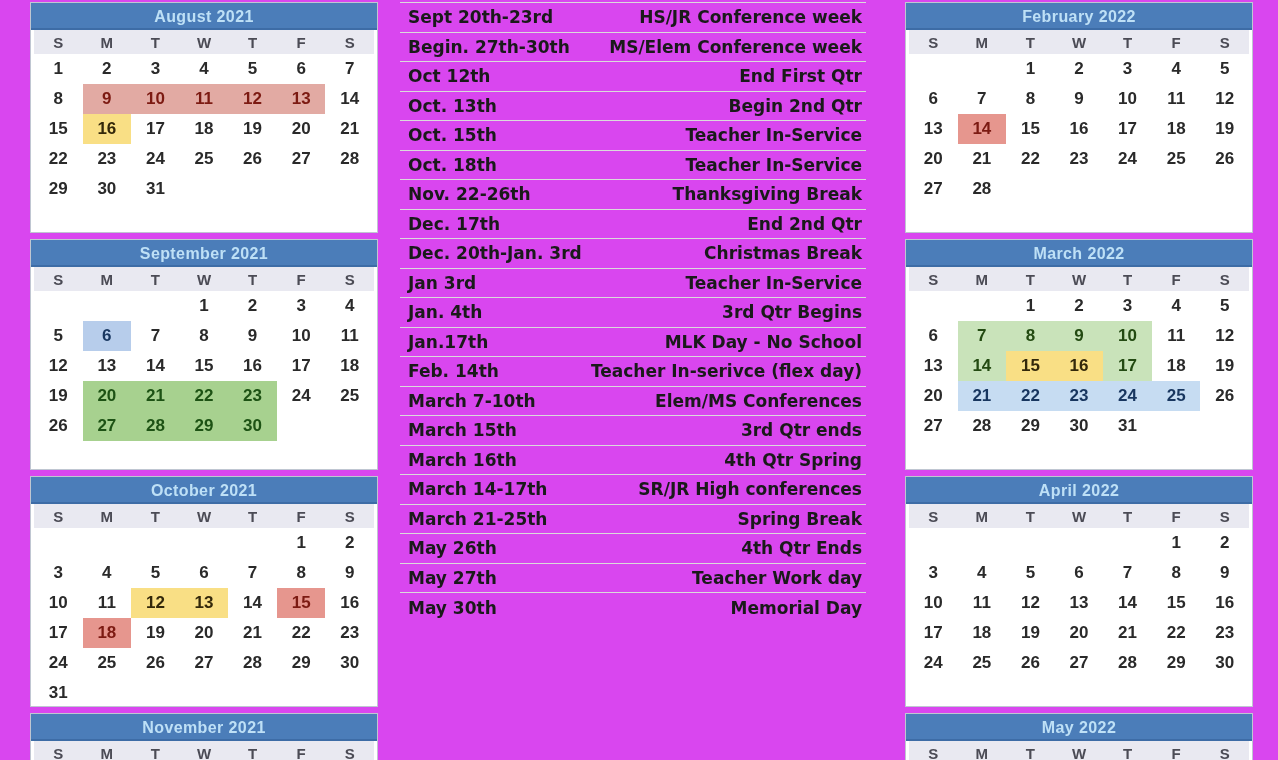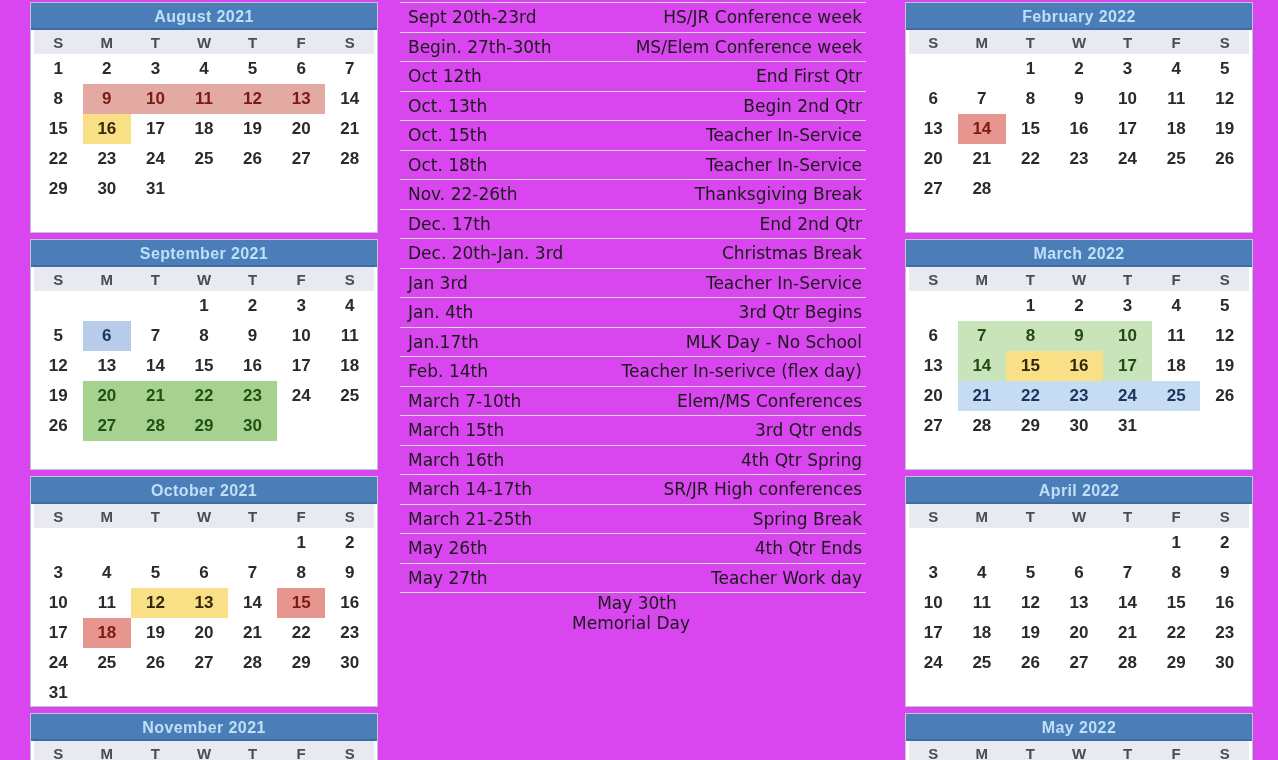--- a/index.html
+++ b/index.html
@@ -30,23 +30,23 @@
   .day.hl-yellow{background:var(--yellow);color:#33280a;}
   .day.hl-green{background:var(--green);color:#1d5214;}
   .day.hl-green2{background:var(--green2);color:#234a12;}
   .day.hl-blue{background:var(--blue);color:#18365f;}
   .day.hl-blue2{background:var(--blue2);color:#18365f;}
 
   
   .events{position:absolute;left:400px;top:2px;width:466px;border-top:1px solid #dadada;}
   .event-row{display:flex;justify-content:space-between;align-items:center;
              height:29.5px;border-bottom:1px solid #dadada;box-sizing:border-box;
-             font-family:"DejaVu Sans", sans-serif;font-weight:normal;
+             font-family:"DejaVu Sans", sans-serif;font-weight:bold;
              font-size:17px;color:#1a1a1a;}
-  .event-row:last-child{border-bottom:none;flex-direction:column;}
+  .event-row:last-child{border-bottom:none;}
   .event-date{padding-left:8px;white-space:nowrap;}
   .event-label{padding-right:4px;text-align:left;white-space:nowrap;}
 </style>
 </head>
 <body>
 
 <div class="page">
   <div class="cal-col col-left">
       <div class="month-card">
         <div class="month-header">August 2021</div>

